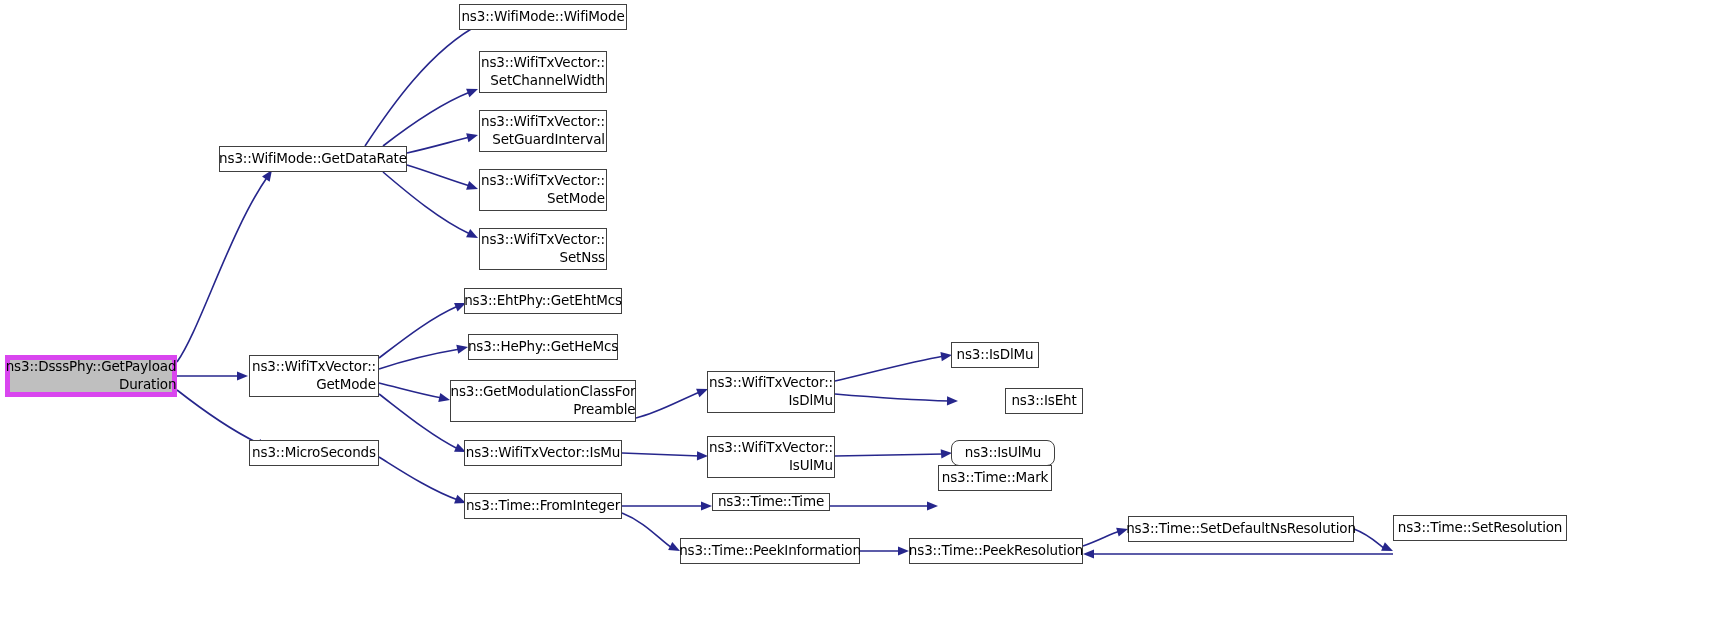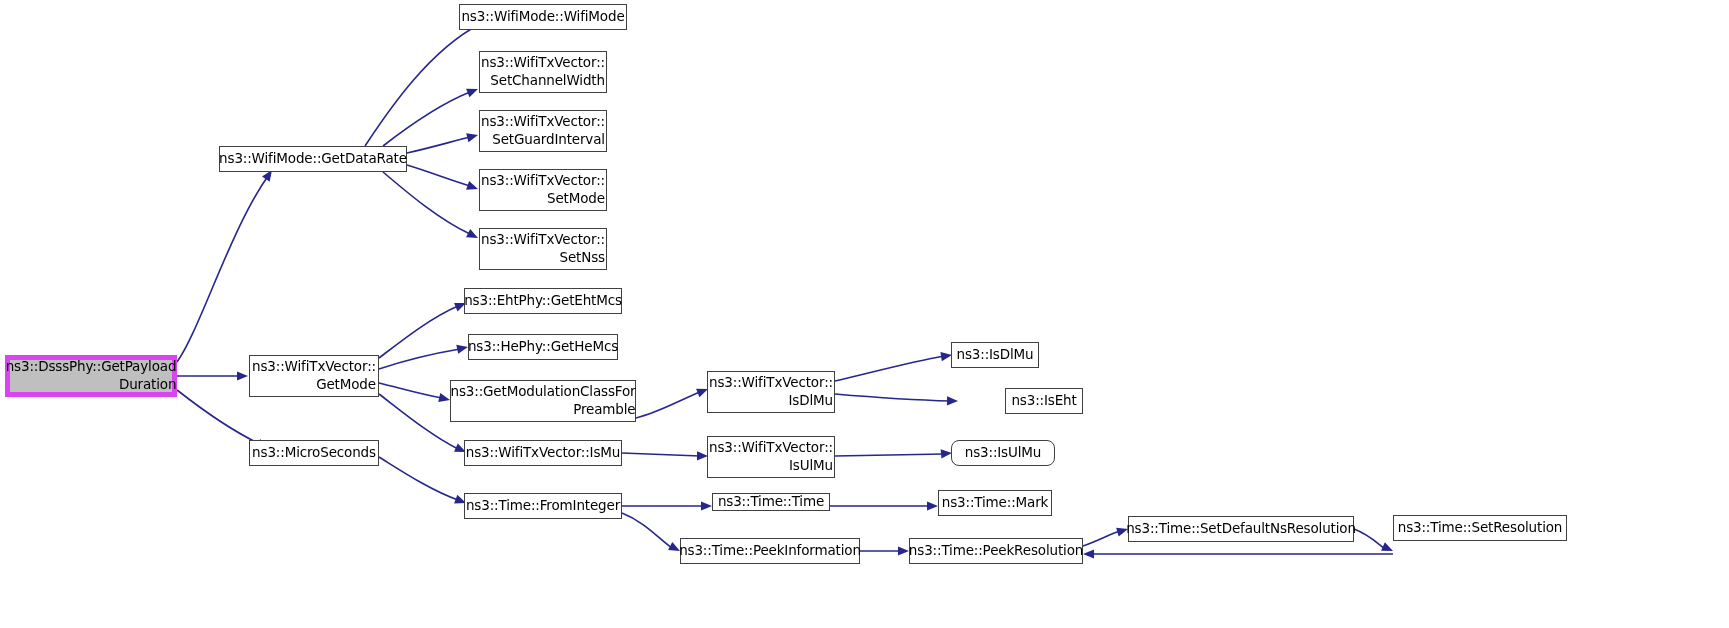--- a/index.html
+++ b/index.html
@@ -112,17 +112,17 @@
     <div class="node" style="left: 464px; top: 493px; width: 158px; height: 26px;">ns3::Time::FromInteger</div>
     <div class="node" style="left: 707px; top: 371px; width: 128px; height: 42px;">ns3::WifiTxVector::
 IsDlMu</div>
     <div class="node" style="left: 707px; top: 436px; width: 128px; height: 42px;">ns3::WifiTxVector::
 IsUlMu</div>
     <div class="node" style="left: 712px; top: 493px; width: 118px; height: 18px;">ns3::Time::Time</div>
     <div class="node" style="left: 680px; top: 538px; width: 180px; height: 26px;">ns3::Time::PeekInformation</div>
     <div class="node" style="left: 951px; top: 342px; width: 88px; height: 26px;">ns3::IsDlMu</div>
     <div class="node" style="left: 957px; top: 388px; width: 78px; height: 26px; margin-left: 48px;">ns3::IsEht</div>
     <div class="node" style="left: 951px; top: 440px; width: 104px; height: 26px; border-radius: 8px;">ns3::IsUlMu</div>
-    <div class="node" style="left: 938px; top: 490px; width: 114px; height: 26px;">ns3::Time::Mark</div>
+    <div class="node" style="left: 938px; top: 465px; width: 114px; height: 26px;">ns3::Time::Mark</div>
     <div class="node" style="left: 909px; top: 538px; width: 174px; height: 26px;">ns3::Time::PeekResolution</div>
     <div class="node" style="left: 1128px; top: 516px; width: 226px; height: 26px;">ns3::Time::SetDefaultNsResolution</div>
     <div class="node" style="left: 1393px; top: 515px; width: 174px; height: 26px;">ns3::Time::SetResolution</div>
   </div>
 
 </body></html>

